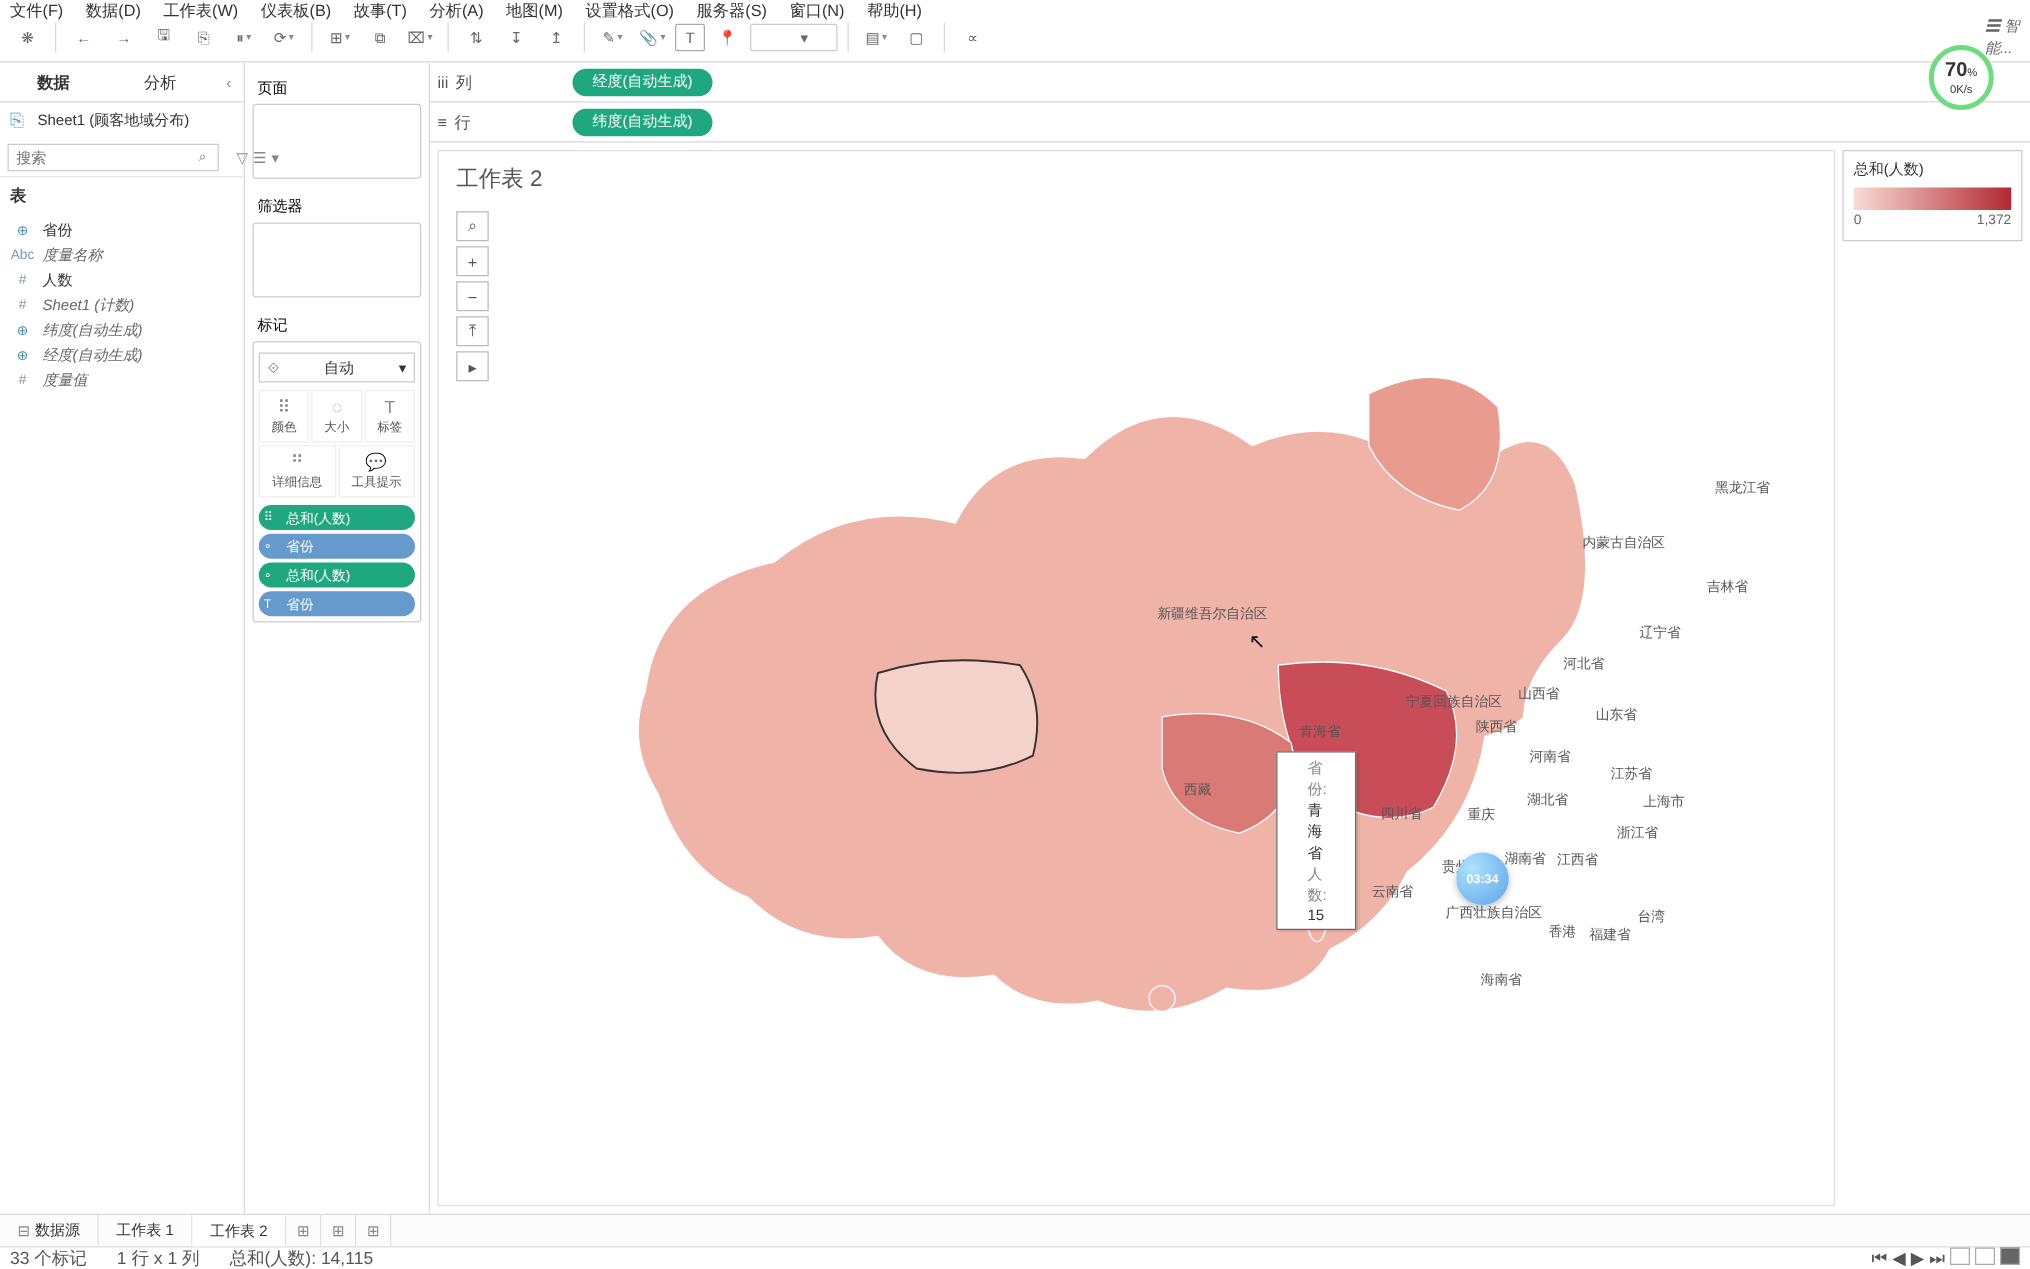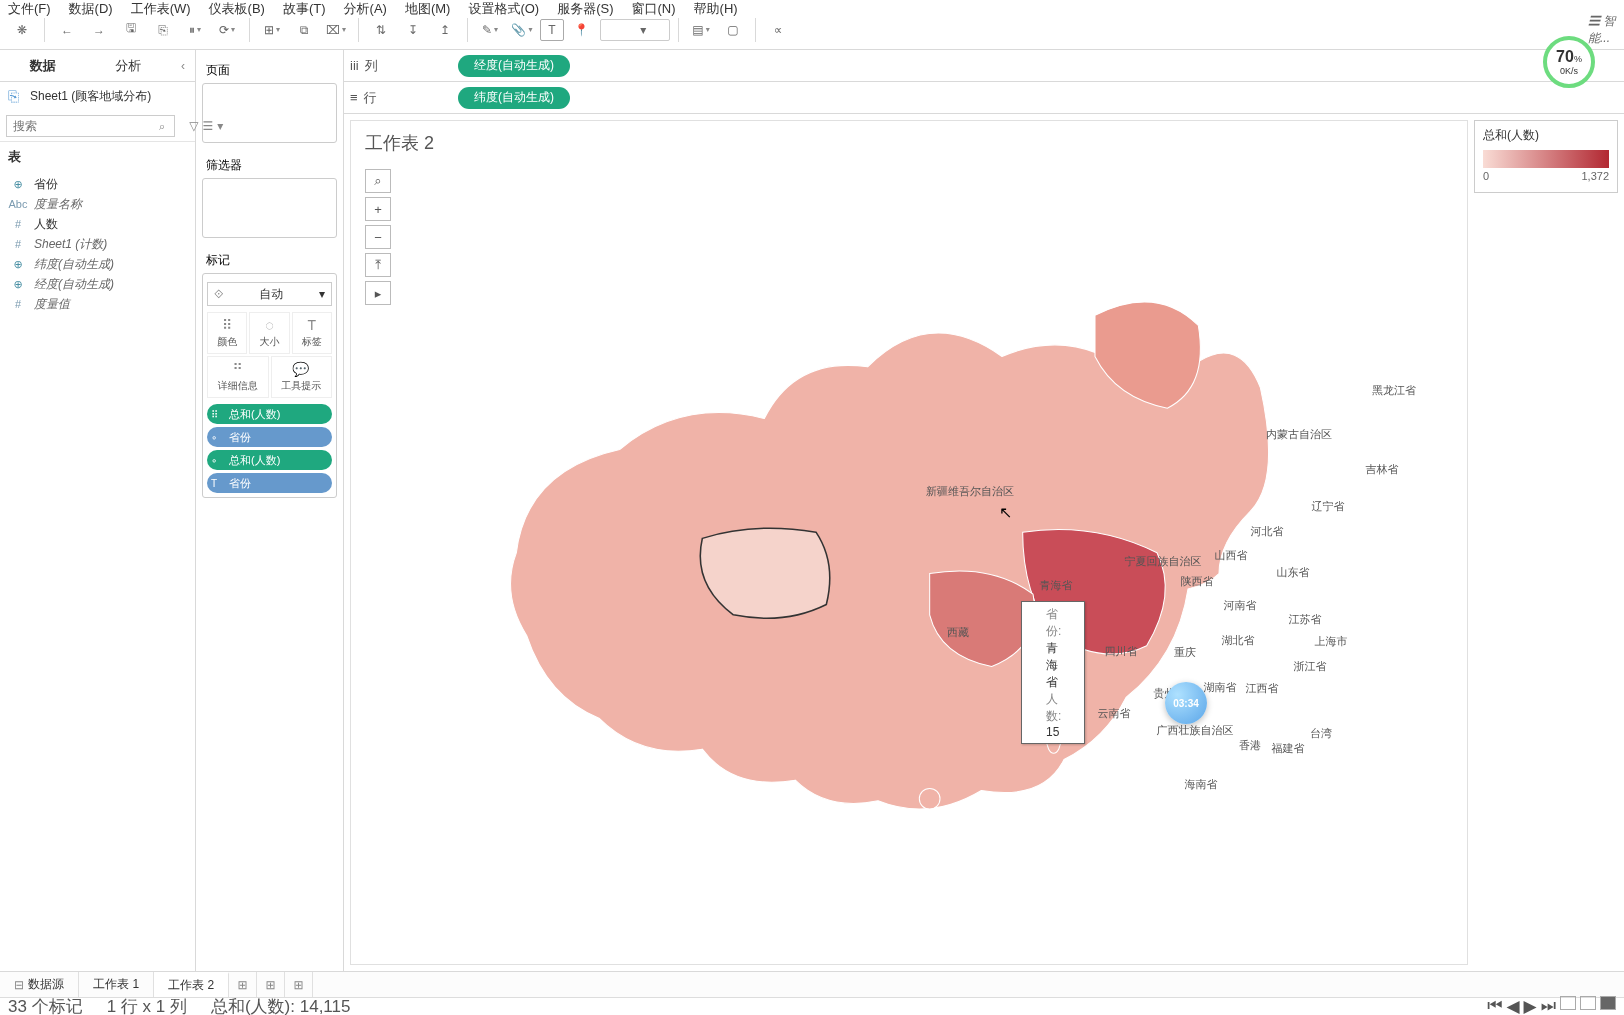--- a/index.html
+++ b/index.html
@@ -76,21 +76,21 @@
 .legend-title { font-size: 12px; color: #333; margin-bottom: 6px; }
 .legend-bar { width: 100%; height: 18px; background: linear-gradient(90deg, #f9dcd5, #b22832); }
 .legend-scale { display: flex; justify-content: space-between; font-size: 11px; color: #666; margin-top: 2px; }
 
 .tabs-footer { display: flex; align-items: center; height: 26px; border-top: 1px solid #d9d9d9; background: #fcfcfc; }
 .ft-tab { padding: 0 14px; height: 100%; display: flex; align-items: center; border-right: 1px solid #e0e0e0; font-size: 12px; position: relative; }
 .ft-tab.active { background: #fff; border-top: 2px solid #fff; }
 .ft-tab .dsicon { color: #888; margin-right: 4px; }
 .ft-btn { width: 28px; display: flex; align-items: center; justify-content: center; color: #888; border-right: 1px solid #e0e0e0; height: 100%; }
 
-.statusbar { display: flex; align-items: center; height: 18px; border-top: 1px solid #ddd; padding: 0 8px; gap: 24px; font-size: 17px; color: #555; background: #fff; }
+.statusbar { display: flex; align-items: center; height: 18px; border-top: 1px solid #ddd; padding: 0 8px; gap: 24px; font-size: 14px; color: #555; background: #fff; }
 .statusbar .right-icons { margin-left: auto; display: flex; gap: 4px; }
 .statusbar .sb { width: 16px; height: 14px; border: 1px solid #aaa; }
 
 .overlay-clock { position: absolute; right: 260px; bottom: 240px; width: 42px; height: 42px; border-radius: 50%; background: radial-gradient(circle at 30% 30%, #aee1ff, #5aa5e8); display: flex; align-items: center; justify-content: center; color: #fff; font-size: 10px; font-weight: bold; box-shadow: 0 2px 6px rgba(0,0,0,.25); }
 .overlay-netspeed { position: absolute; right: 29px; top: 36px; width: 52px; height: 52px; border: 4px solid #6ddc7f; border-radius: 50%; display: flex; flex-direction: column; align-items: center; justify-content: center; font-size: 9px; background: #fff; }
 .overlay-netspeed .bignum { font-size: 16px; font-weight: bold; }
 .qat-right { display: flex; align-items: flex-start; gap: 6px; margin-left: auto; font-style: italic; }
 .cursor-ptr { position: absolute; left: 648px; top: 382px; font-size: 16px; color: #000; }
 </style>
 </head>

